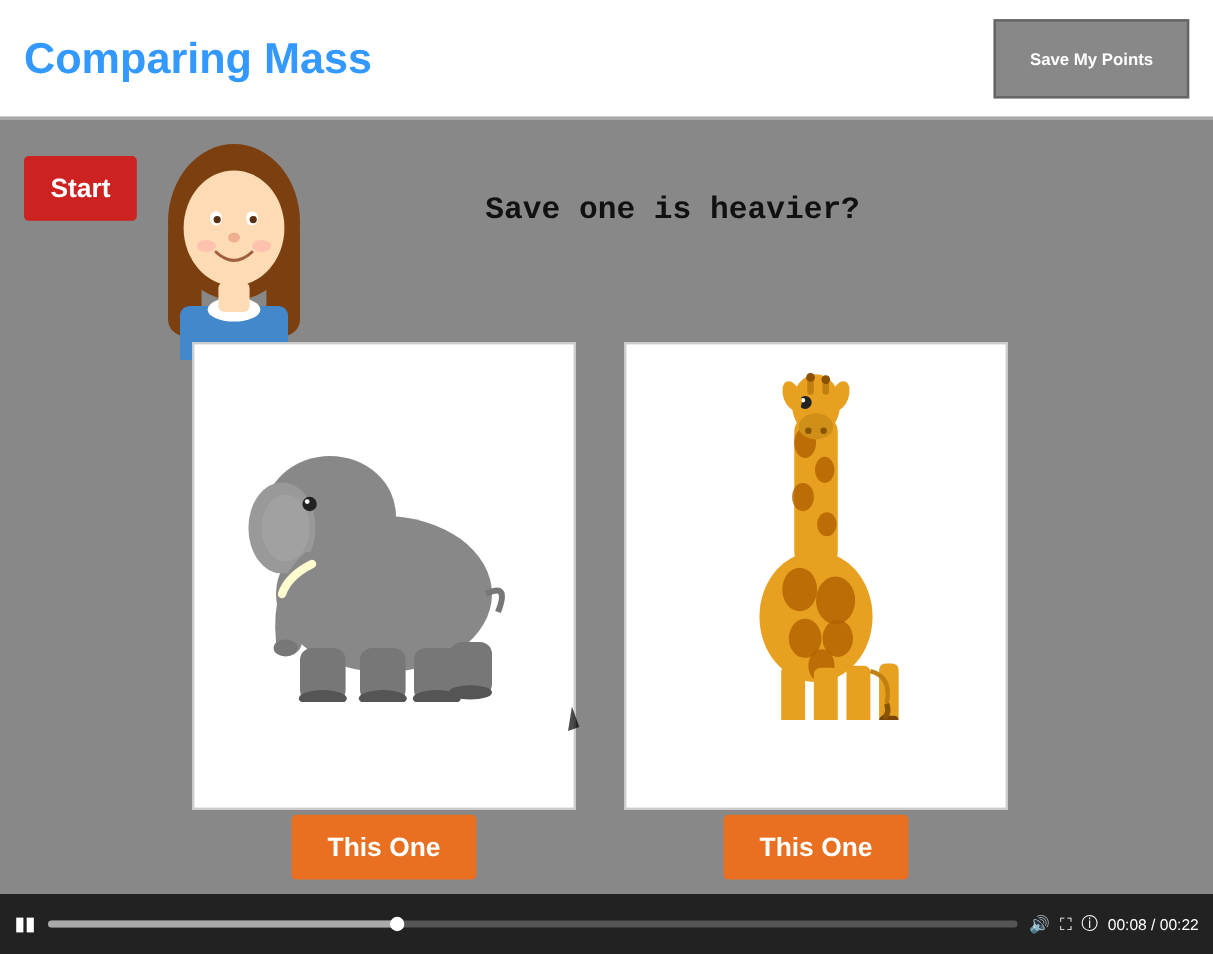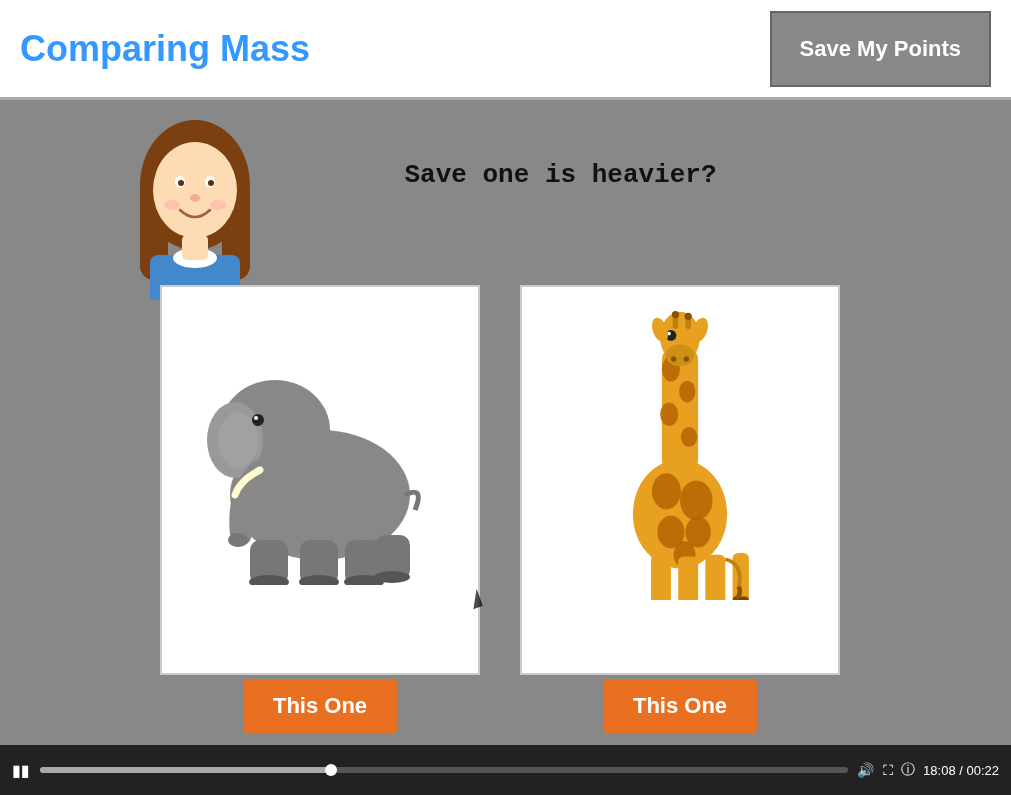--- a/index.html
+++ b/index.html
@@ -26,21 +26,21 @@
       font-size: 36px;
       font-weight: bold;
       color: #3399ff;
       font-family: 'Comic Sans MS', cursive, sans-serif;
     }
     #save-btn {
       background: #888;
       color: white;
       border: 2px solid #666;
       padding: 23px 28px;
-      font-size: 22px;
+      font-size: 14px;
       cursor: pointer;
       font-weight: bold;
     }
 
     
     #main {
       width: 100%;
       height: 645px;
       background: #888;
       position: relative;
@@ -255,20 +255,21 @@
 </head>
 <body>
 
 <div id="header">
   <div id="title">Comparing Mass</div>
   <button id="save-btn">Save My Points</button>
 </div>
 
 <div id="main">
 
+  <button id="start-btn">Start</button>
 
   <div id="teacher">
     <svg class="teacher-svg" viewBox="0 0 150 190" xmlns="http://www.w3.org/2000/svg">
 
       <ellipse cx="75" cy="75" rx="55" ry="65" fill="#7B3F10"></ellipse>
 
       <rect x="20" y="70" width="28" height="100" rx="14" fill="#7B3F10"></rect>
 
       <rect x="102" y="70" width="28" height="100" rx="14" fill="#7B3F10"></rect>
 
@@ -398,15 +399,15 @@
 <div id="controls-bar">
   <button id="play-btn">▮▮</button>
   <div id="progress-bar-container">
     <div id="progress-fill" style="width: 36%;"></div>
     <div id="progress-thumb" style="left: 36%;"></div>
   </div>
   <div id="controls-right">
     <span id="volume-icon">🔊</span>
     <span id="fullscreen-icon">⛶</span>
     <span id="info-icon">ⓘ</span>
-    <span id="time-display">18:08 / 00:22</span>
+    <span id="time-display">00:08 / 00:22</span>
   </div>
 </div>
 
 </body></html>

